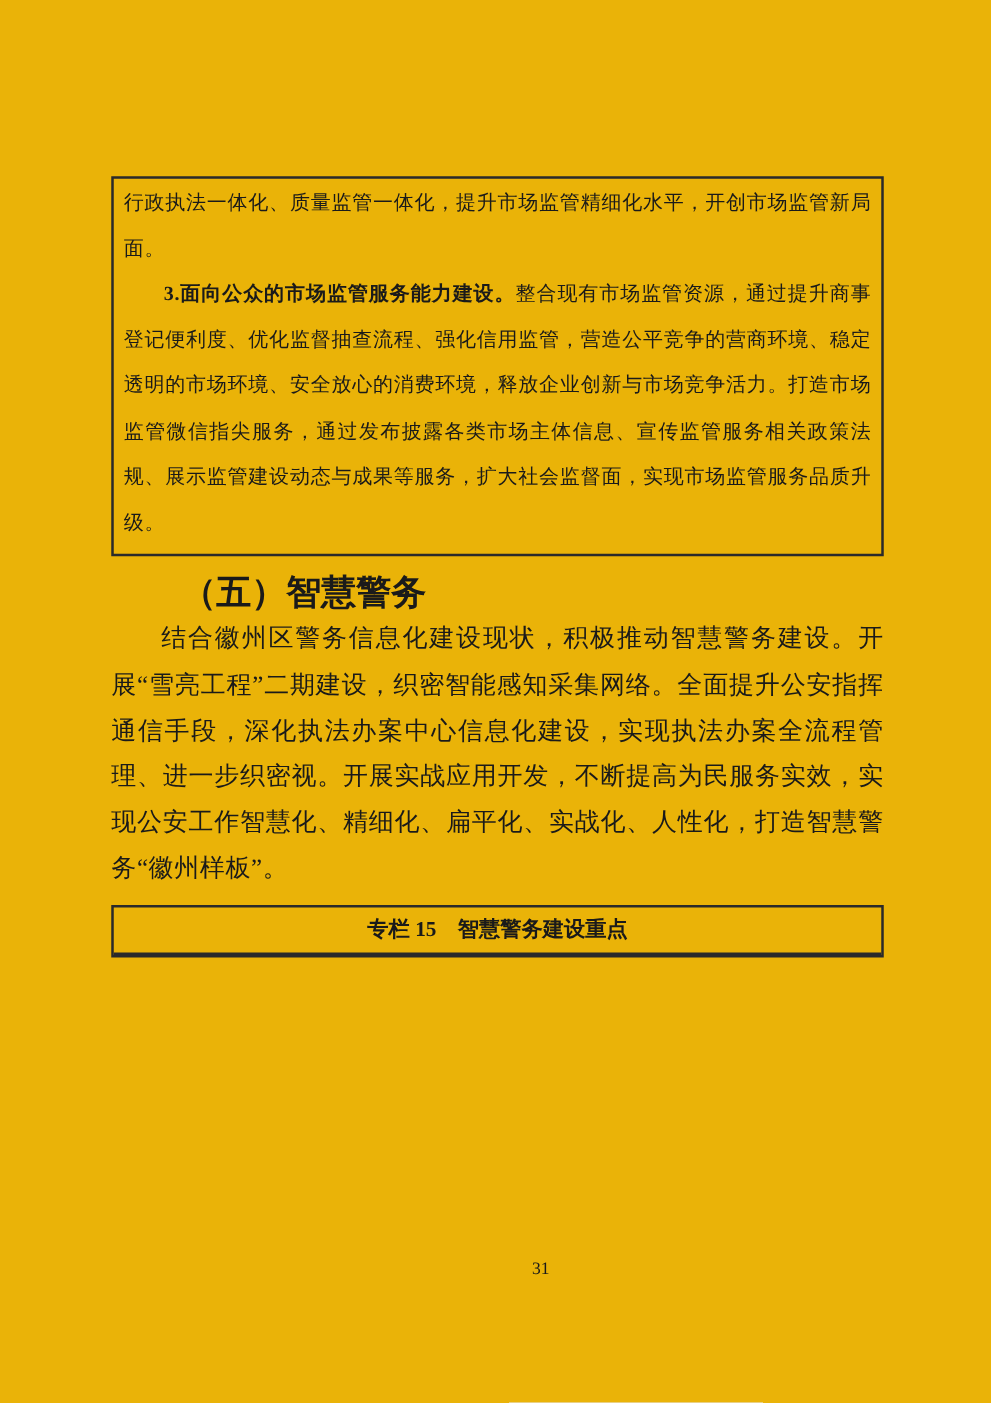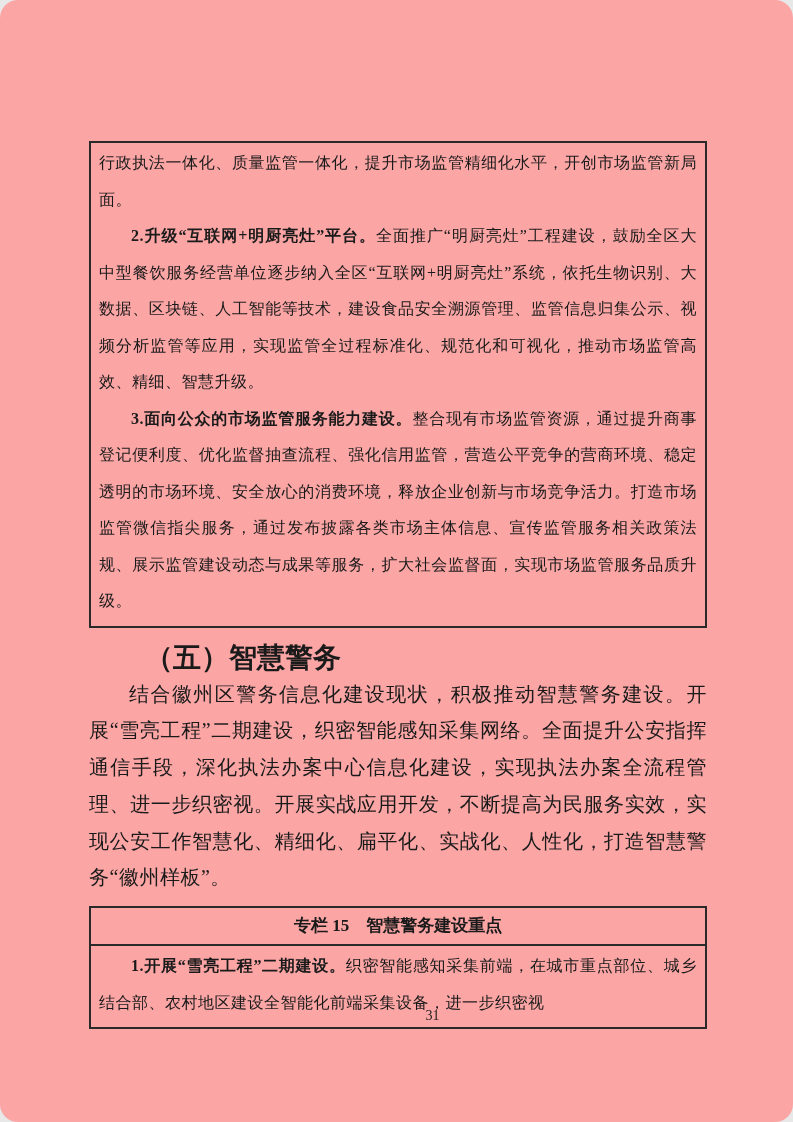--- a/index.html
+++ b/index.html
@@ -5,25 +5,24 @@
   html, body {
     margin: 0;
     padding: 0;
     background: #e8e8e8;
   }
   .page {
     position: relative;
     width: 793px;
     height: 1122px;
     margin: 0 auto;
-    background: #fca5a5;
+    background: #eab308;
     font-family: "Liberation Serif", "DejaVu Serif", serif;
     color: #1a1a1a;
     overflow: hidden;
-    border-radius: 18px;
   }
   .content {
     position: absolute;
     left: 89px;
     top: 141px;
     width: 618px;
   }
   
   .column-box {
     border: 2px solid #2a2a2a;
@@ -79,32 +78,28 @@
 </style>
 </head>
 <body>
 
 <div class="page">
   <div class="content">
 
     <div class="column-box">
       <div class="box-body">
         <p class="box-para"><span>行政执法一体化、质量监管一体化，提升市场监管精细化水平，开创市场监管新局面。</span></p>
-        <p class="box-para indent"><b>2.升级“互联网+明厨亮灶”平台。</b><span>全面推广“明厨亮灶”工程建设，鼓励全区大中型餐饮服务经营单位逐步纳入全区“互联网+明厨亮灶”系统，依托生物识别、大数据、区块链、人工智能等技术，建设食品安全溯源管理、监管信息归集公示、视频分析监管等应用，实现监管全过程标准化、规范化和可视化，推动市场监管高效、精细、智慧升级。</span></p>
         <p class="box-para indent"><b>3.面向公众的市场监管服务能力建设。</b><span>整合现有市场监管资源，通过提升商事登记便利度、优化监督抽查流程、强化信用监管，营造公平竞争的营商环境、稳定透明的市场环境、安全放心的消费环境，释放企业创新与市场竞争活力。打造市场监管微信指尖服务，通过发布披露各类市场主体信息、宣传监管服务相关政策法规、展示监管建设动态与成果等服务，扩大社会监督面，实现市场监管服务品质升级。</span></p>
       </div>
     </div>
 
     <h3 class="section-heading">（五）智慧警务</h3>
 
     <p class="body-para">结合徽州区警务信息化建设现状，积极推动智慧警务建设。开展“雪亮工程”二期建设，织密智能感知采集网络。全面提升公安指挥通信手段，深化执法办案中心信息化建设，实现执法办案全流程管理、进一步织密视。开展实战应用开发，不断提高为民服务实效，实现公安工作智慧化、精细化、扁平化、实战化、人性化，打造智慧警务“徽州样板”。</p>
 
     <div class="column-box">
       <div class="box-title-row">专栏 15　智慧警务建设重点</div>
-      <div class="box-body">
-        <p class="box-para indent"><b>1.开展“雪亮工程”二期建设。</b><span>织密智能感知采集前端，在城市重点部位、城乡结合部、农村地区建设全智能化前端采集设备，进一步织密视</span></p>
-      </div>
     </div>
 
   </div>
 
   <div class="page-number">31</div>
 </div>
 
 </body></html>

